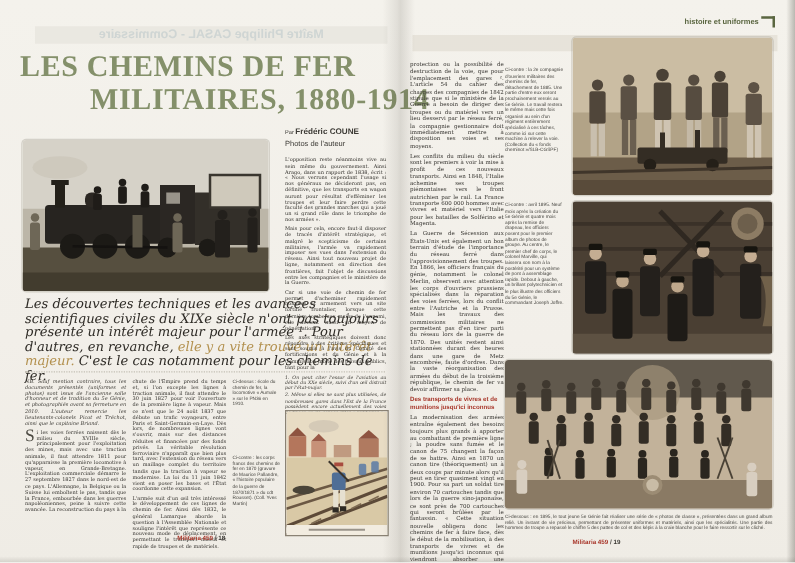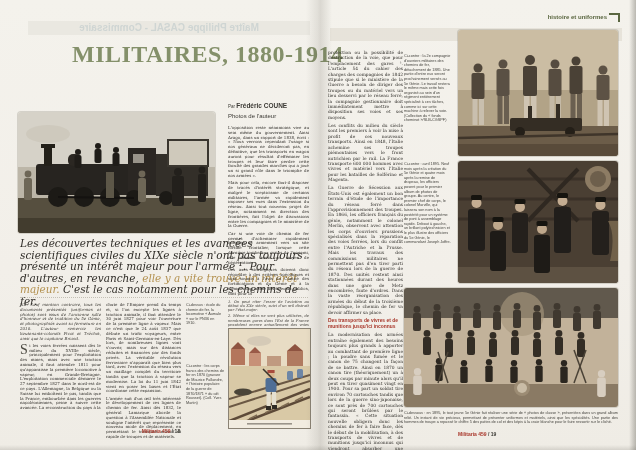--- a/index.html
+++ b/index.html
@@ -83,20 +83,21 @@
 <body>
 
 <div class="spread">
 
 
   <div class="abs ghost-strip">
     <span>Maître Philippe CASAL - Commissaire</span>
   </div>
 
   <div class="abs title">
+    <div class="t1">LES CHEMINS DE FER</div>
     <div class="t2">MILITAIRES, 1880-1914</div>
   </div>
 
   <div class="abs byline">
     <span class="pre">Par </span><span class="auth">Frédéric COUNE</span>
     <span class="cred">Photos de l'auteur</span>
   </div>
 
   <div class="abs photo photoA">
     <svg width="197" height="121" viewBox="0 0 197 121">

